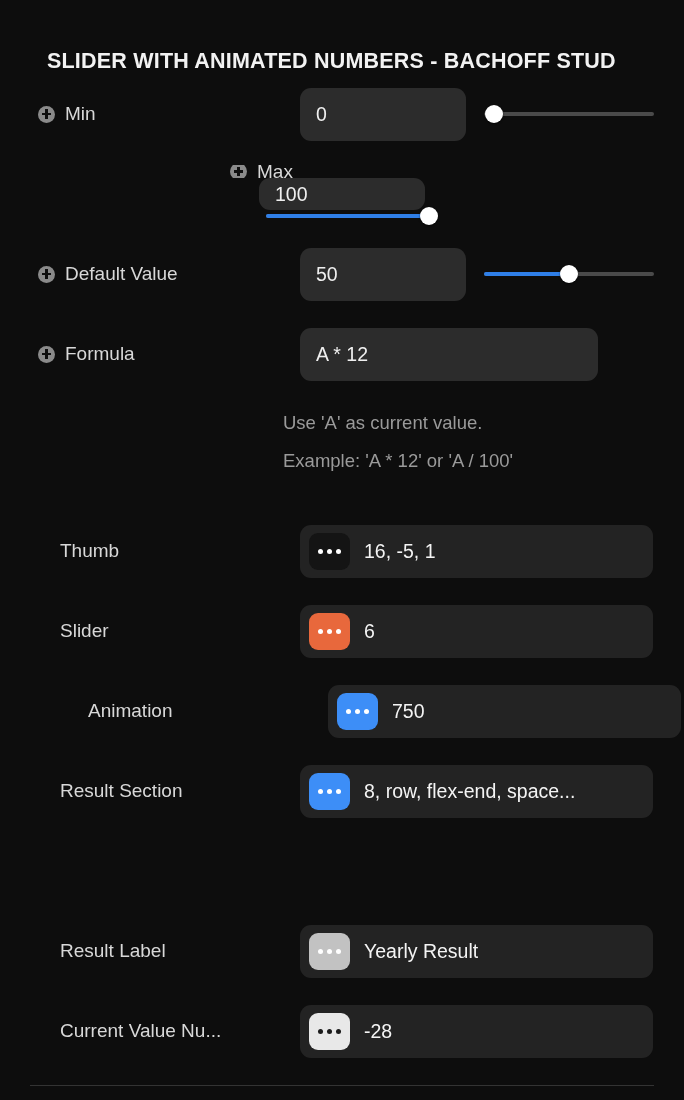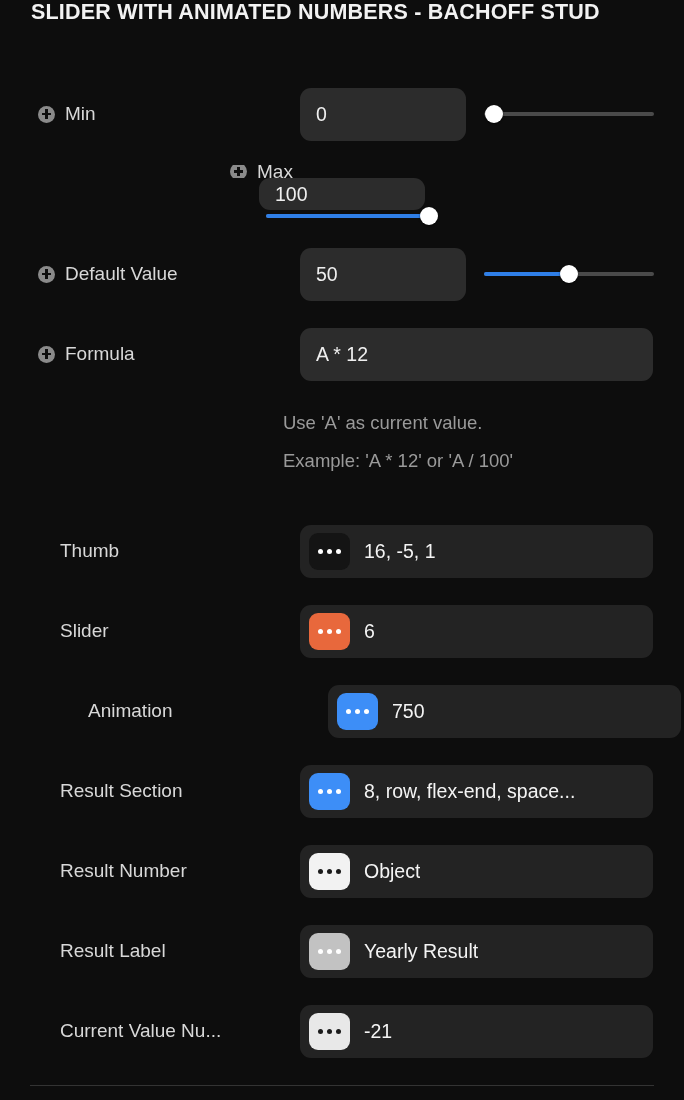--- a/index.html
+++ b/index.html
@@ -20,26 +20,26 @@
     position: relative;
     width: 684px;
     height: 1100px;
     background: #0d0d0d;
     box-sizing: border-box;
   }
 
   
   .header {
     position: absolute;
-    left: 0;
+    left: 16px;
     top: 0;
     width: 636px;
     height: 74px;
     display: flex;
-    align-items: flex-start;
+    align-items: flex-end;
   }
   .header-title {
     padding-left: 31px;
     font-size: 21.5px;
     font-weight: bold;
     letter-spacing: 0.2px;
     color: #f2f2f2;
     white-space: nowrap;
   }
 
@@ -107,21 +107,21 @@
     border-radius: 11px;
     display: flex;
     align-items: center;
     padding: 0 16px;
     font-size: 19.5px;
     color: #efefef;
     overflow: hidden;
     white-space: nowrap;
   }
   .field.small { width: 166px; }
-  .field.wide  { width: 353px; border-radius: 11px; }
+  .field.wide  { width: 298px; border-radius: 11px; }
 
   
   .slider {
     position: relative;
     width: 170px;
     height: 22px;
     margin-left: 18px;
     display: flex;
     align-items: center;
   }
@@ -316,33 +316,20 @@
     <div class="pill">
       <span class="badge" style="background:#3d8ef7;">
         <i></i>
           <i></i>
           <i></i>
       </span>
       <span class="pill-value">8, row, flex-end, space...</span>
     </div>
   </div>
 
-  <div class="prop-row" style="top:842px;">
-    <div class="prop-label indented">
-      <span>Result Number</span>
-    </div>
-    <div class="pill">
-      <span class="badge dark-dots" style="background:#f2f2f2;">
-        <i></i>
-          <i></i>
-          <i></i>
-      </span>
-      <span class="pill-value">Object</span>
-    </div>
-  </div>
 
   <div class="prop-row" style="top:922px;">
     <div class="prop-label indented">
       <span>Result Label</span>
     </div>
     <div class="pill">
       <span class="badge" style="background:#c2c2c2;">
         <i></i>
           <i></i>
           <i></i>
@@ -354,19 +341,19 @@
   <div class="prop-row" style="top:1002px;">
     <div class="prop-label indented">
       <span>Current Value Nu...</span>
     </div>
     <div class="pill">
       <span class="badge dark-dots" style="background:#e8e8e8;">
         <i></i>
           <i></i>
           <i></i>
       </span>
-      <span class="pill-value">-21</span>
+      <span class="pill-value">-28</span>
     </div>
   </div>
 
   <div class="divider" style="top:1085px;"></div>
 
 </div>
 
 </body></html>

